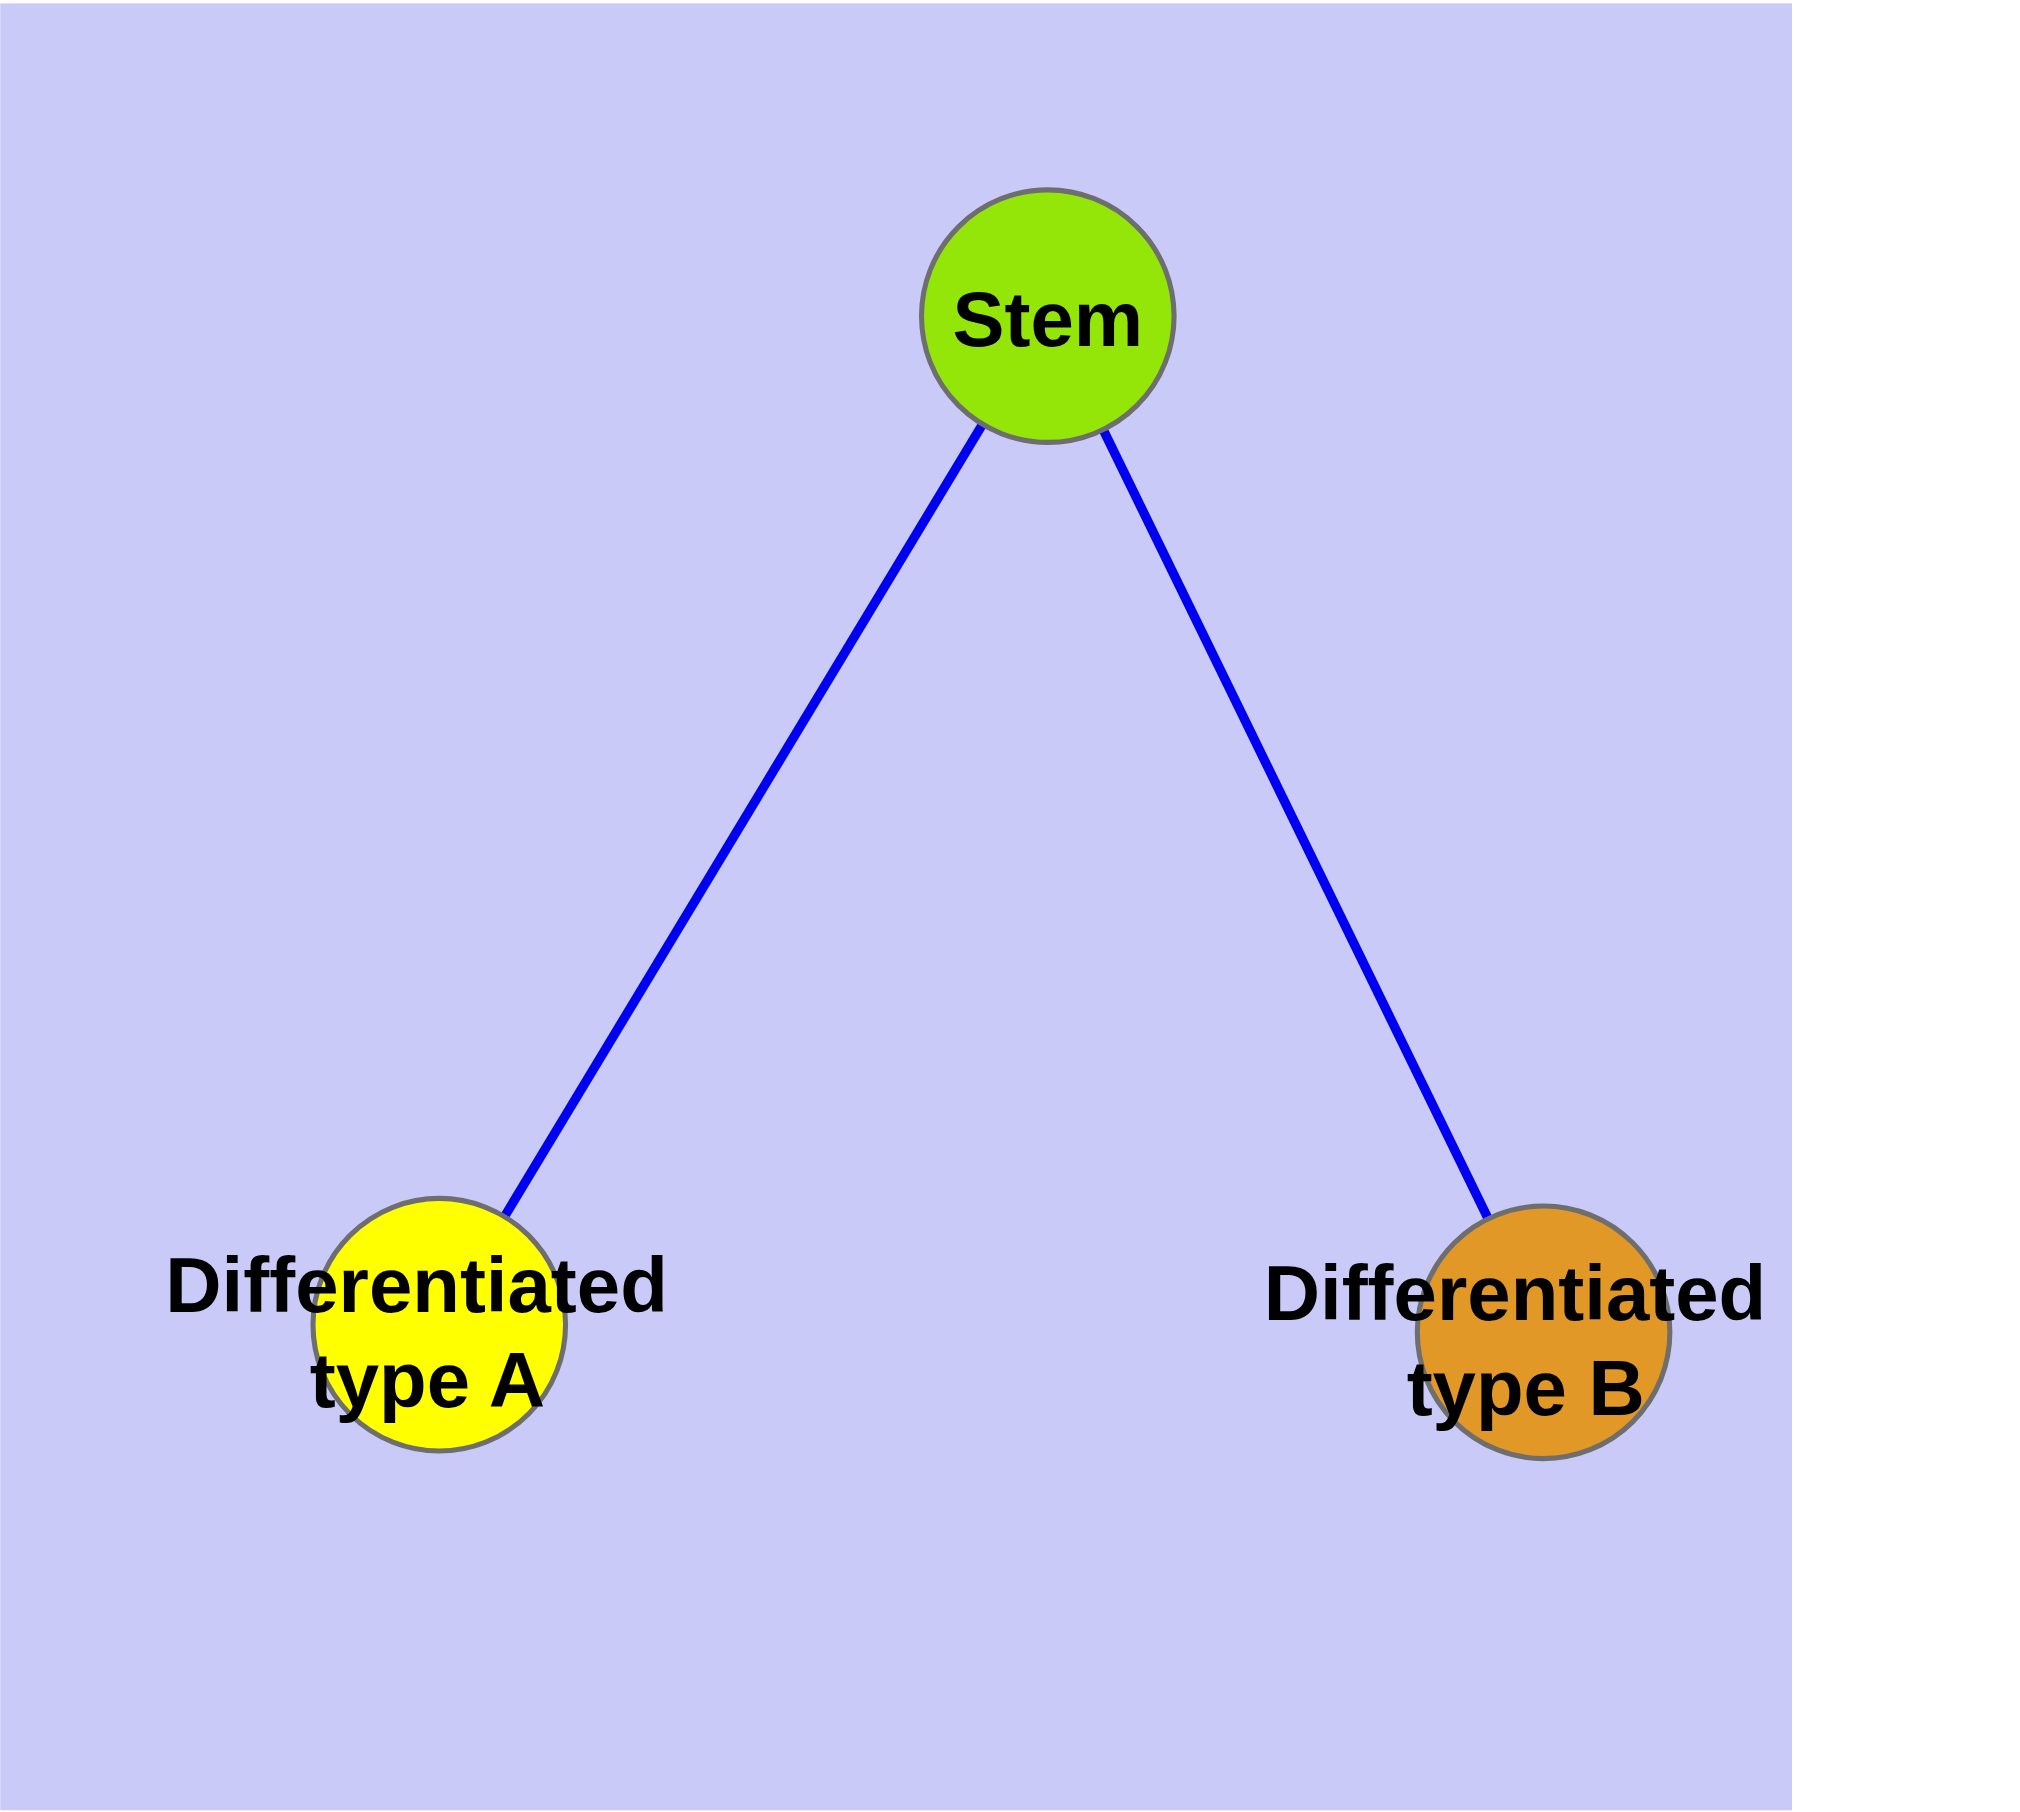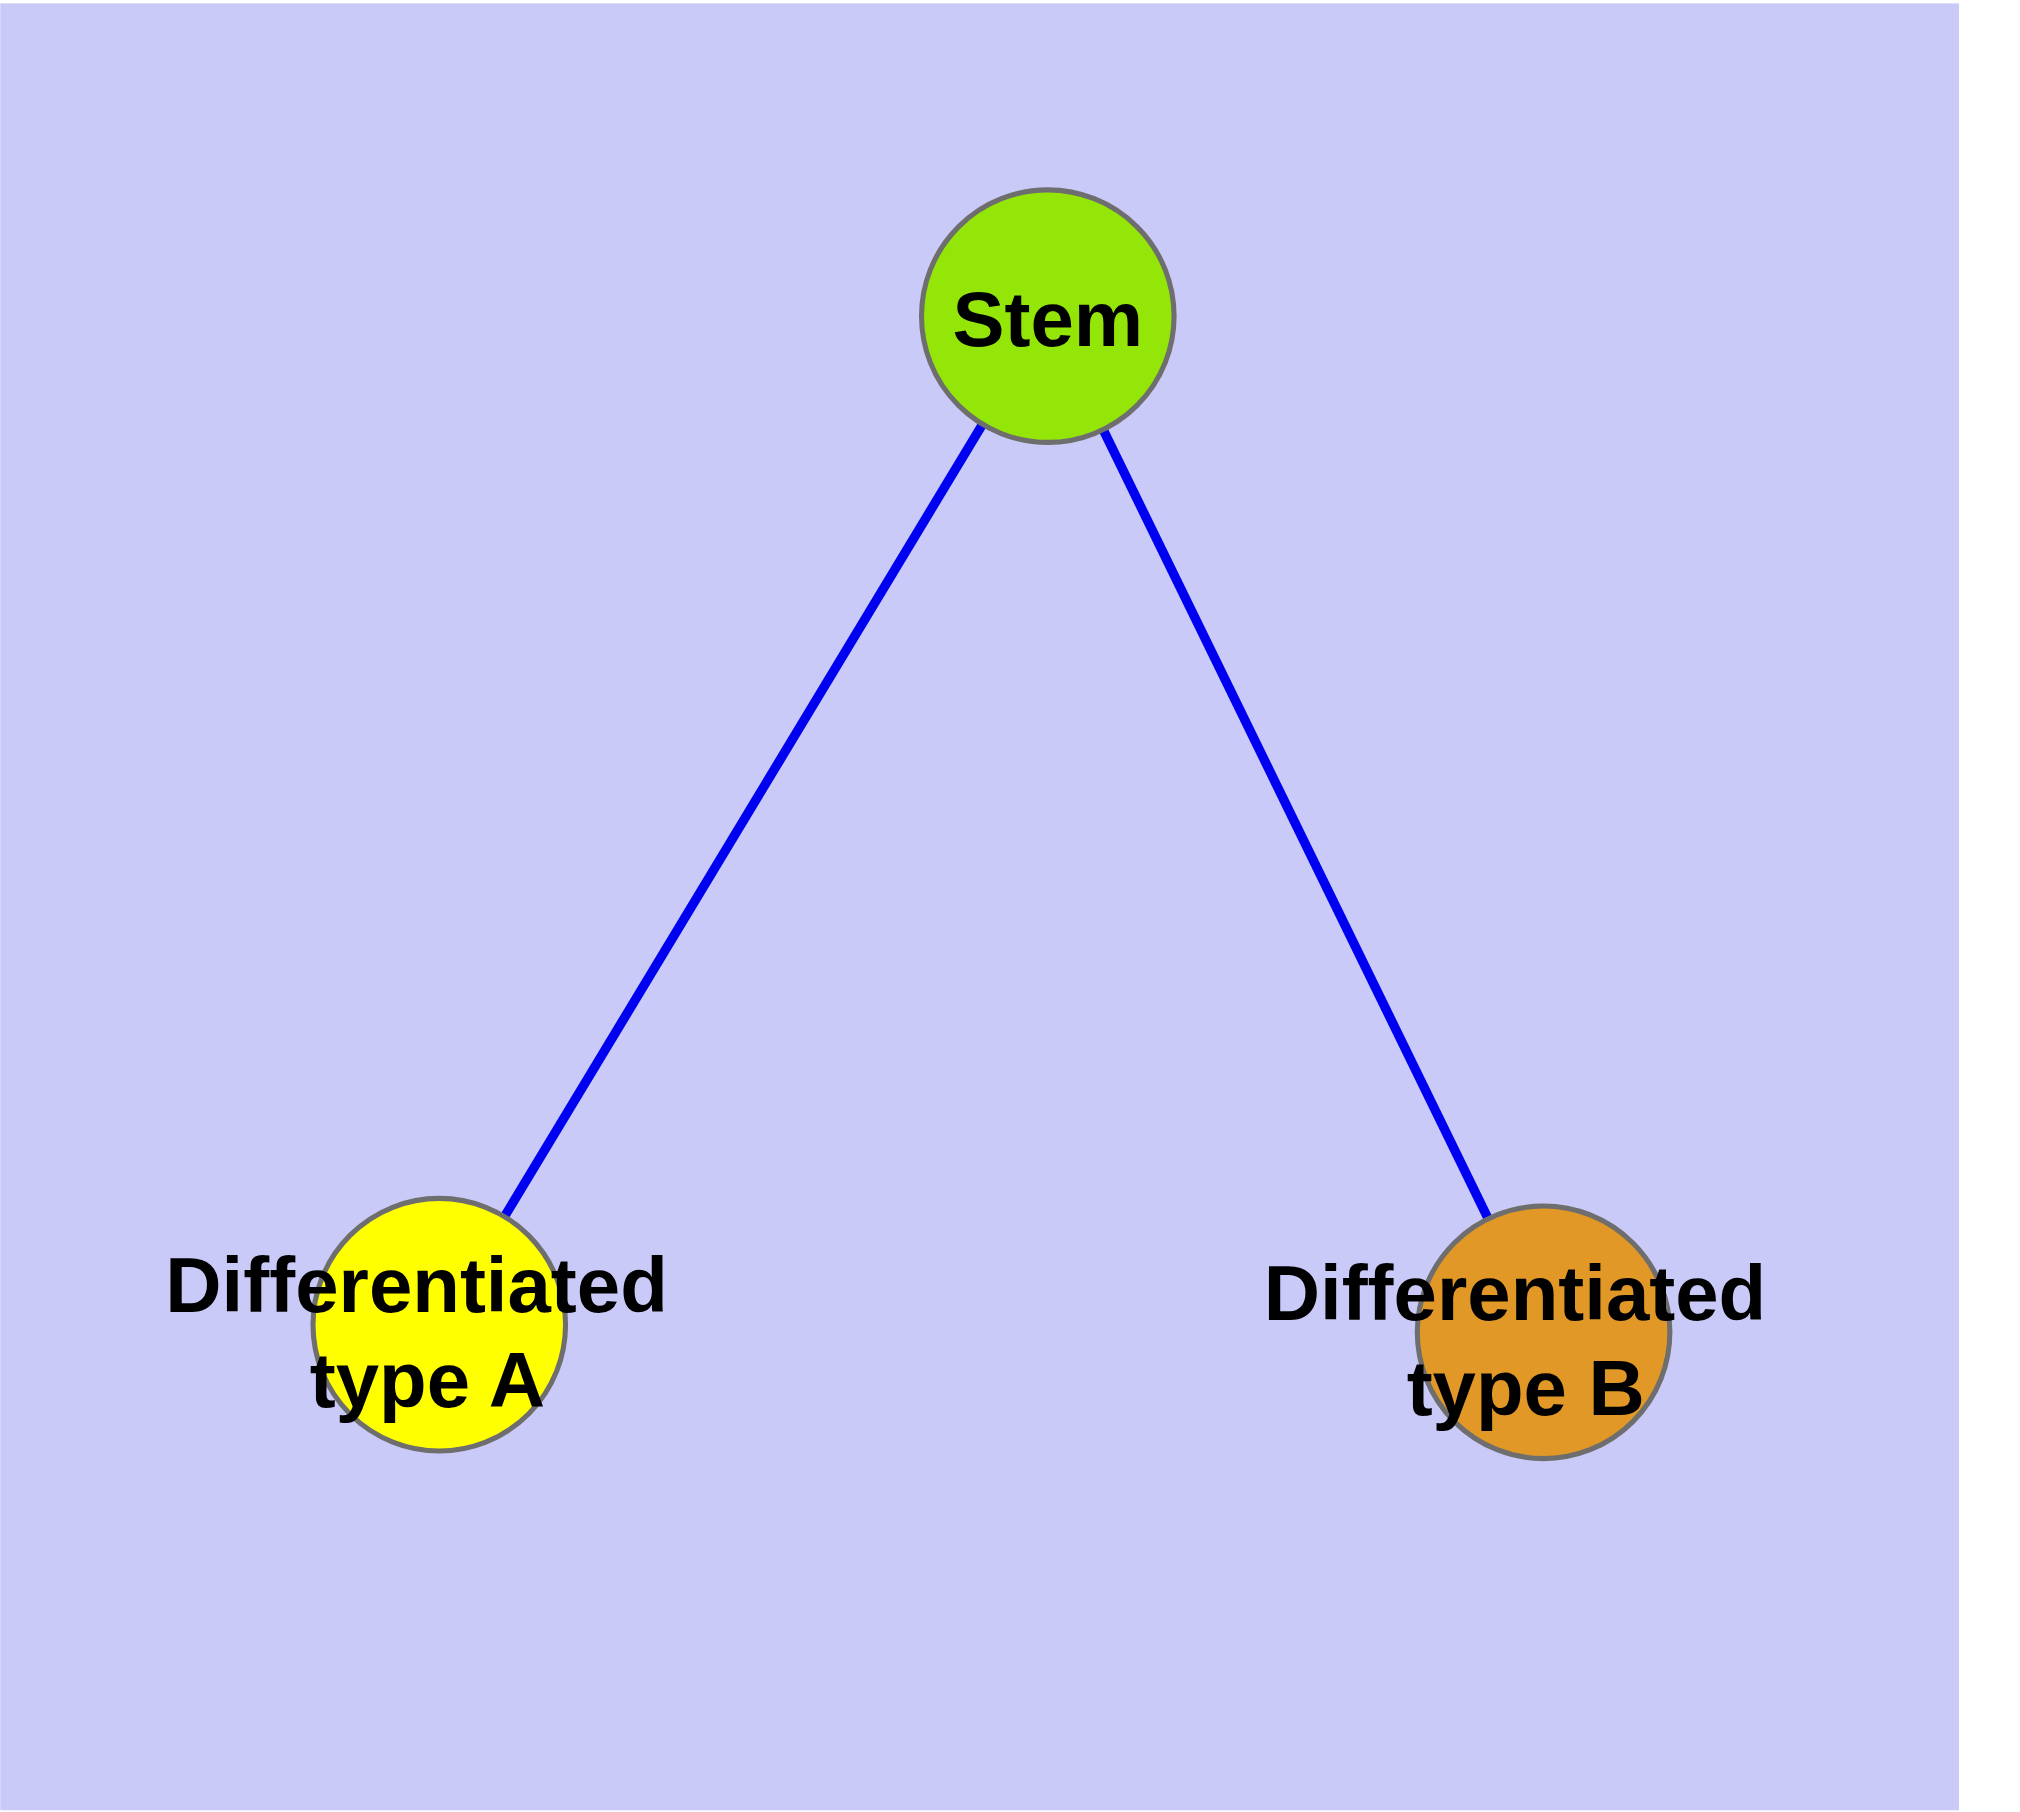--- a/index.html
+++ b/index.html
@@ -1,21 +1,21 @@
 <!DOCTYPE html>
 <html style="font-size:13.6px"><head>
 <meta charset="utf-8">
 <style>
   html, body {
     margin: 0;
     padding: 0;
     background: #ffffff;
   }
   .canvas-wrap {
-    width: 1959px;
+    width: 1792px;
     height: 1812px;
     position: relative;
     overflow: hidden;
   }
   svg {
     display: block;
   }
   .edge {
     stroke-width: 11px;
     stroke-linecap: butt;

